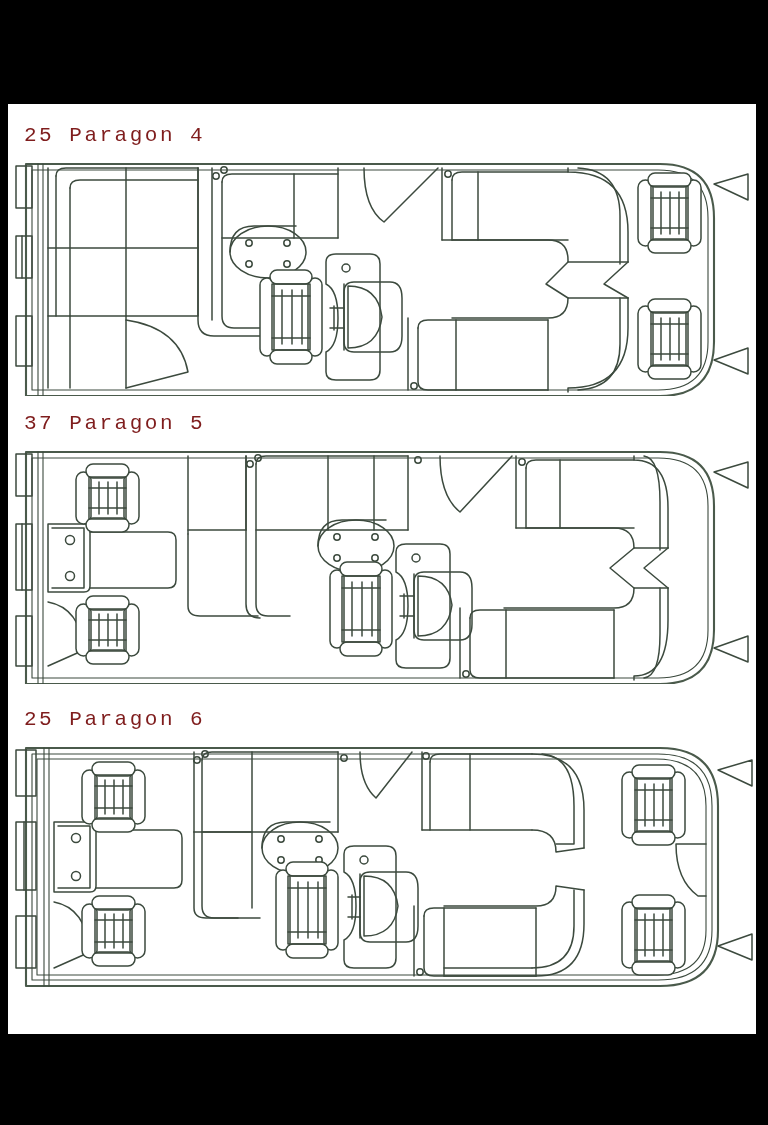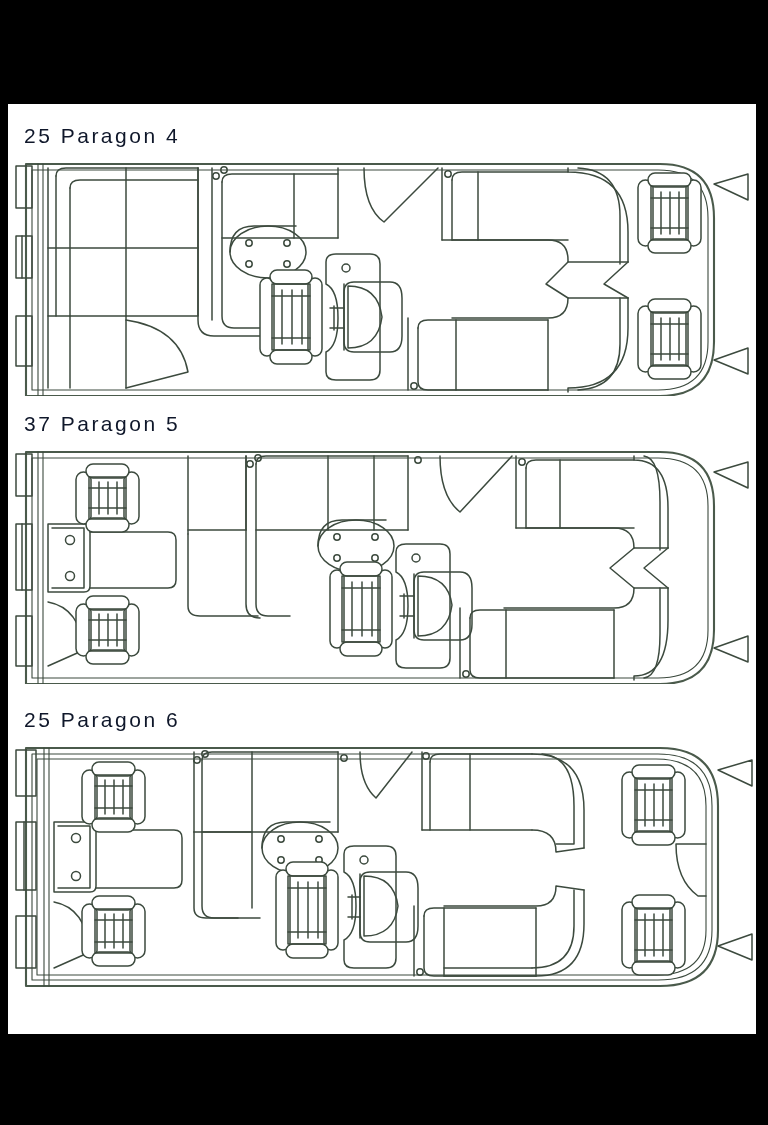--- a/index.html
+++ b/index.html
@@ -23,24 +23,24 @@
     background: #ffffff;
   }
   .plan {
     position: absolute;
     left: 0;
     width: 748px;
   }
   .plan-title {
     position: absolute;
     left: 16px;
-    font-family: Liberation Sans, sans-serif;
+    font-family: Liberation Mono, monospace;
     font-size: 21px;
     letter-spacing: 2.5px;
-    color: #0f172a;
+    color: #7f1d1d;
     white-space: nowrap;
     font-weight: 400;
   }
   .plan-svg {
     position: absolute;
     left: 0;
   }
   svg { display: block; }
   .ln {
     fill: none;

